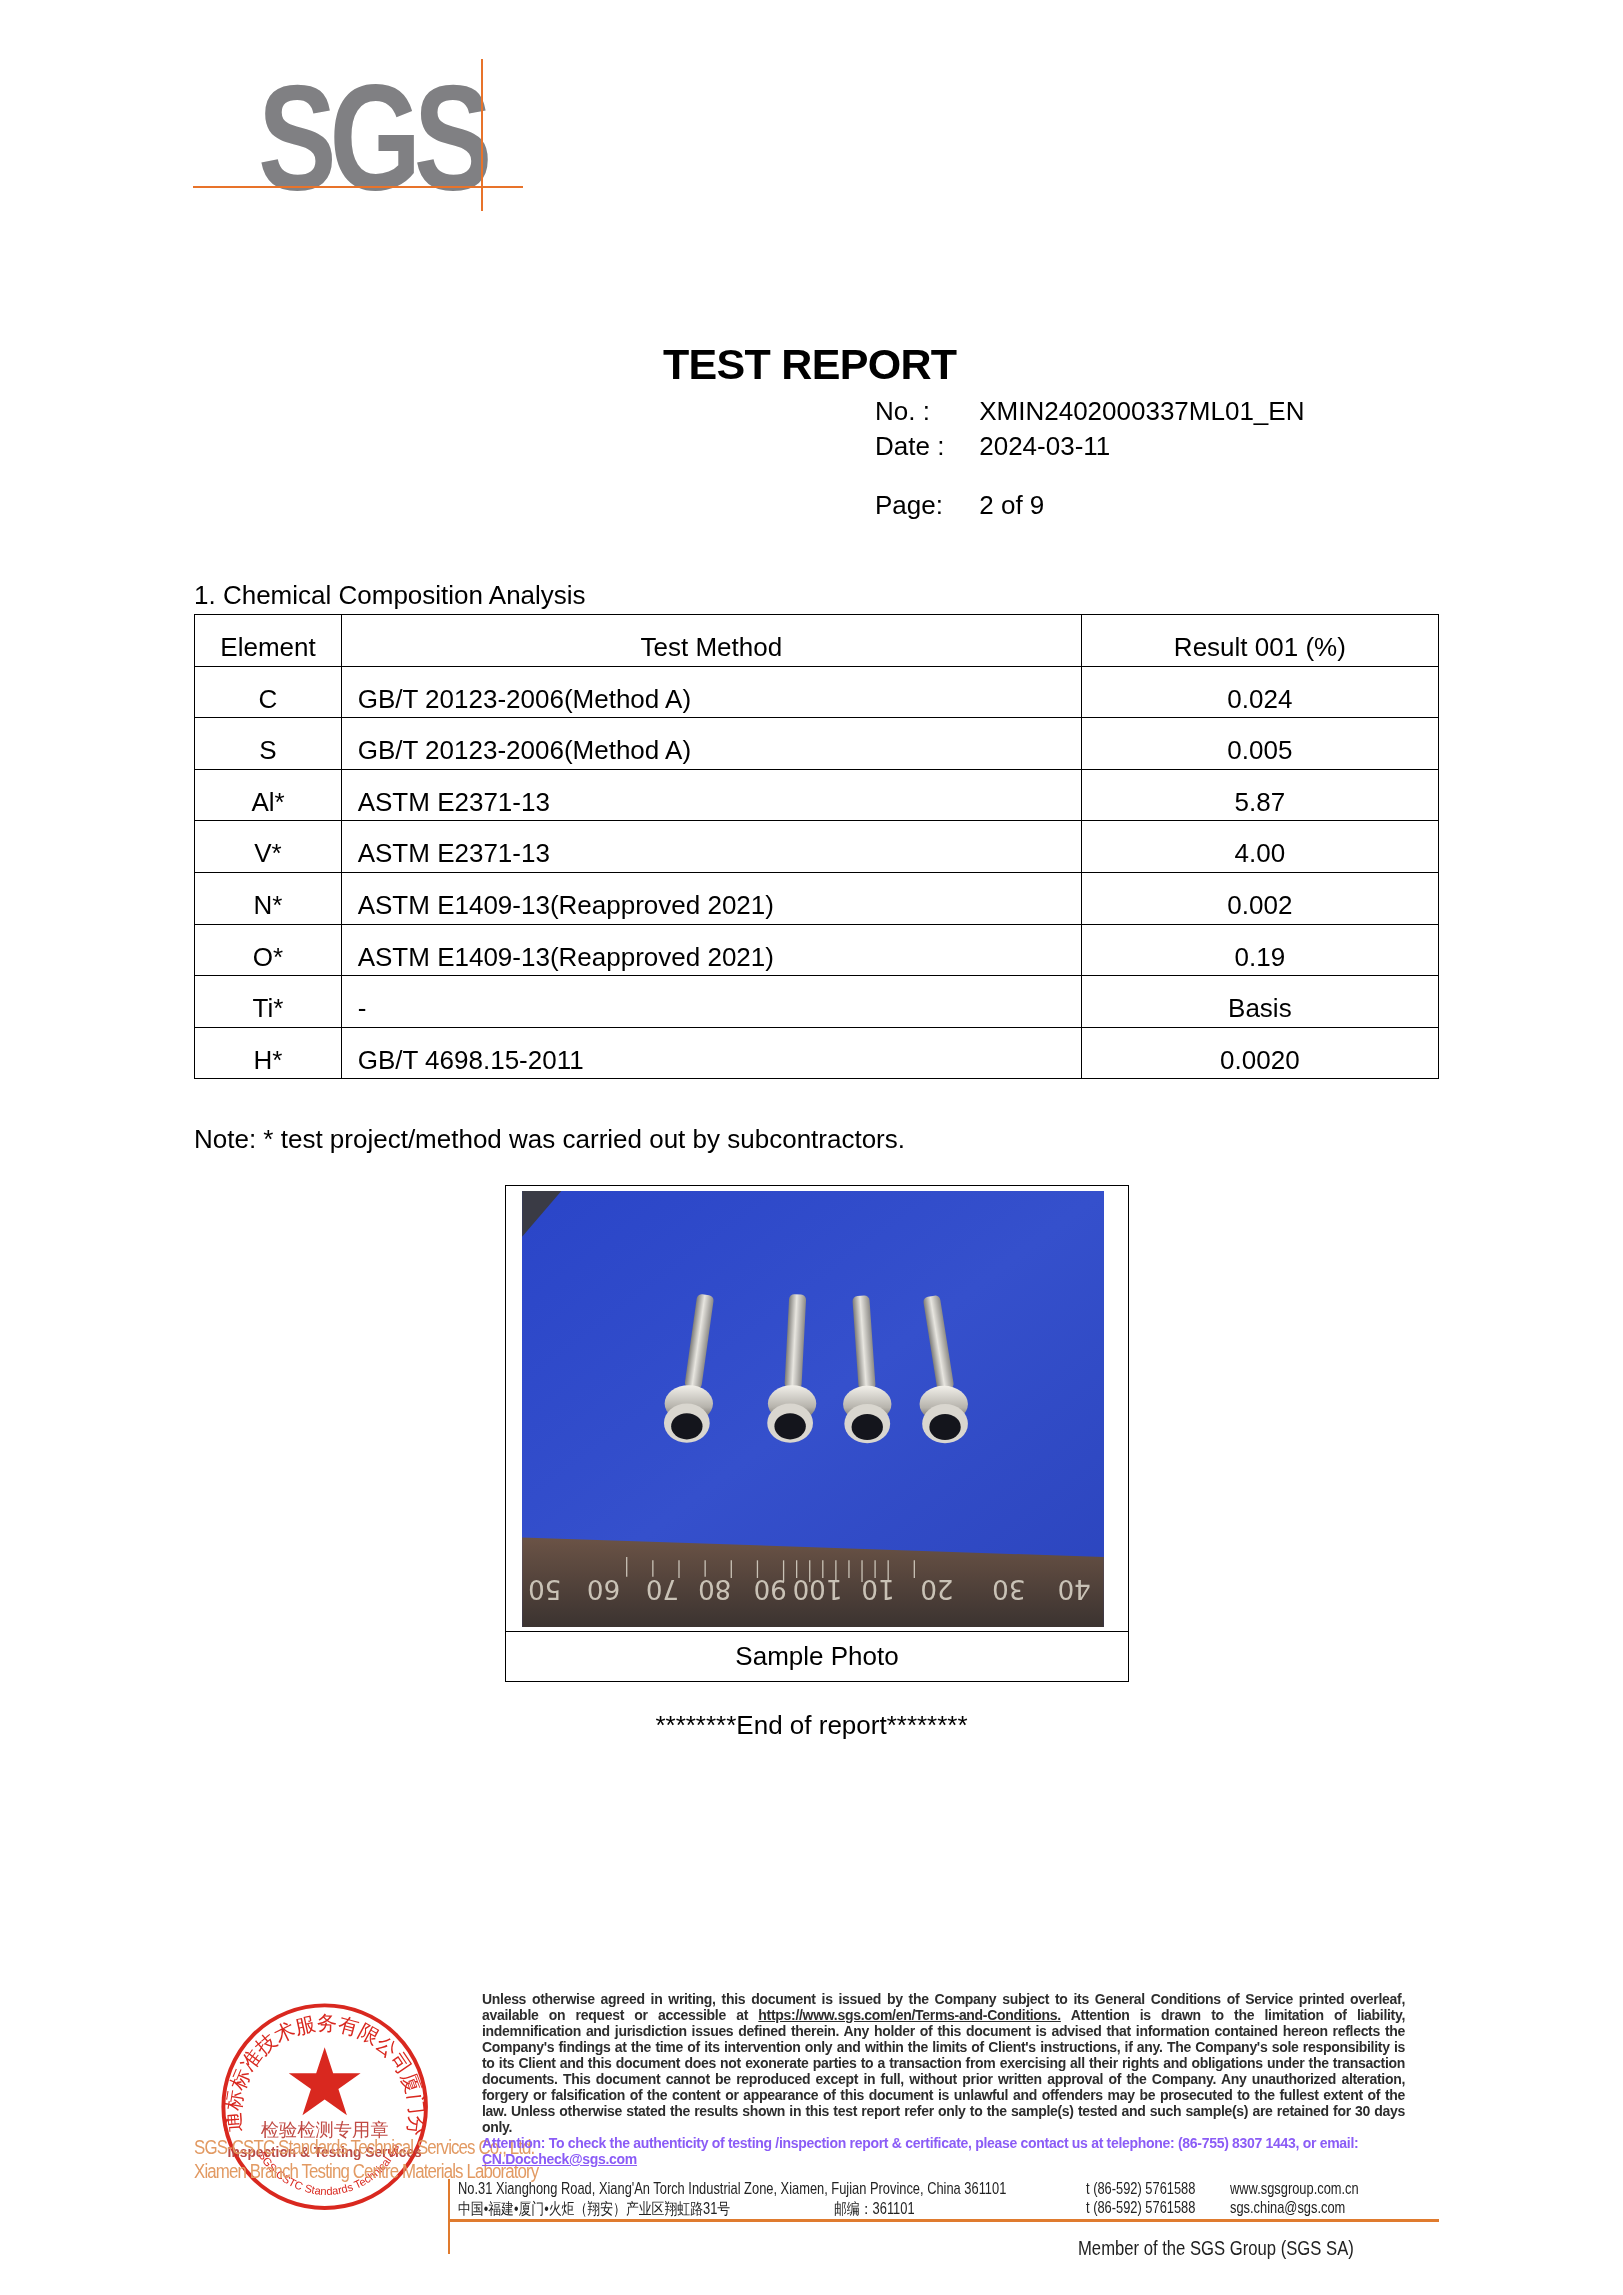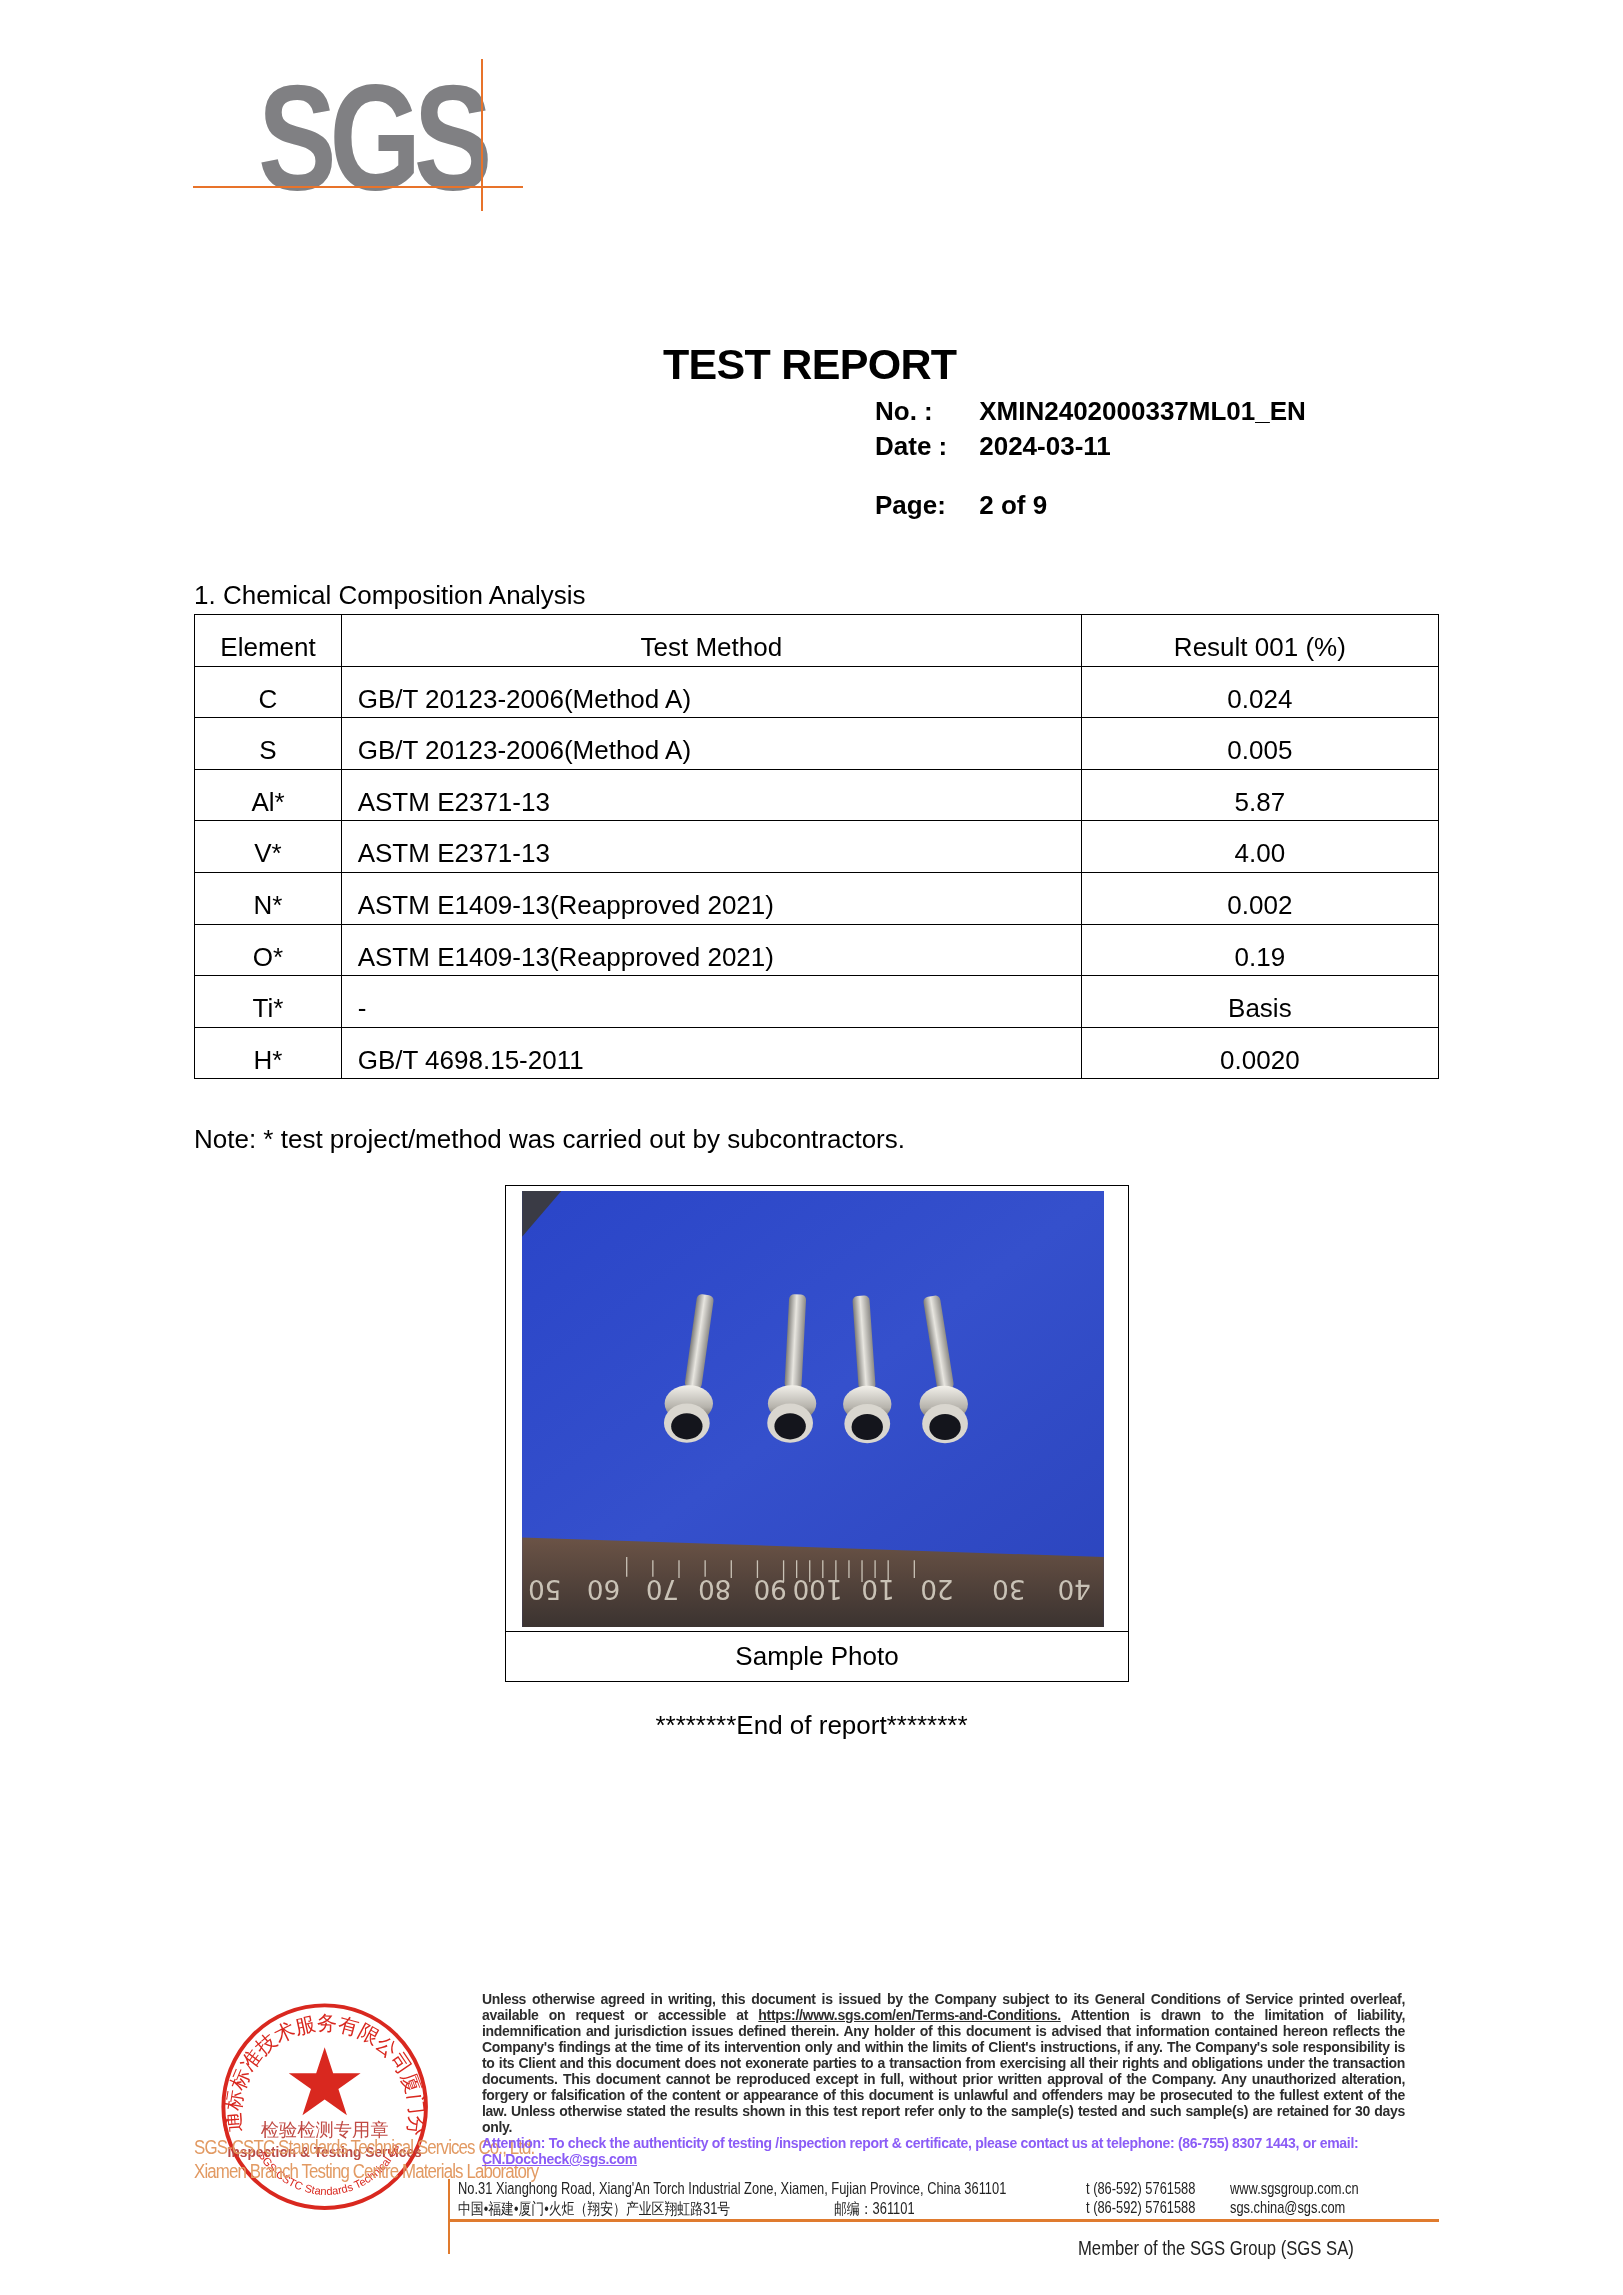--- a/index.html
+++ b/index.html
@@ -6,21 +6,21 @@
   body { width:1623px; height:2295px; position:relative; overflow:hidden; font-family:"Liberation Sans", sans-serif; color:#000; }
 
   
   .logo { position:absolute; left:193px; top:59px; width:334px; height:154px; }
   .logo-text { position:absolute; left:65px; top:13px; font-family:"Liberation Sans", sans-serif; font-weight:bold; font-size:151px; line-height:131px; color:#808083; letter-spacing:-9.2px; transform:scaleX(0.78); transform-origin:left top; }
   .logo-hline { position:absolute; left:0; top:127px; width:330px; height:2px; background:#e8732a; }
   .logo-vline { position:absolute; left:288px; top:0; width:2px; height:152px; background:#e8732a; }
 
   
   .title { position:absolute; left:663px; top:340px; font-weight:bold; font-size:43px; letter-spacing:-0.7px; }
-  .meta { position:absolute; left:875px; font-weight:bold; font-size:26px; }
+  .meta { position:absolute; left:875px; font-weight:normal; font-size:26px; }
   .meta .lbl { display:inline-block; width:97px; }
   .meta-no { top:396px; }
   .meta-date { top:431px; }
   .meta-page { top:490px; }
 
   .section-title { position:absolute; left:194px; top:580px; font-size:26px; }
 
   
   .comp-table { position:absolute; left:194px; top:614px; width:1245px; border-collapse:collapse; font-size:26px;border-radius:24px; }
   .comp-table td, .comp-table th { border:1.3px solid #000; height:48px; padding:0; font-weight:normal; vertical-align:bottom; padding-bottom:2.6px; }

